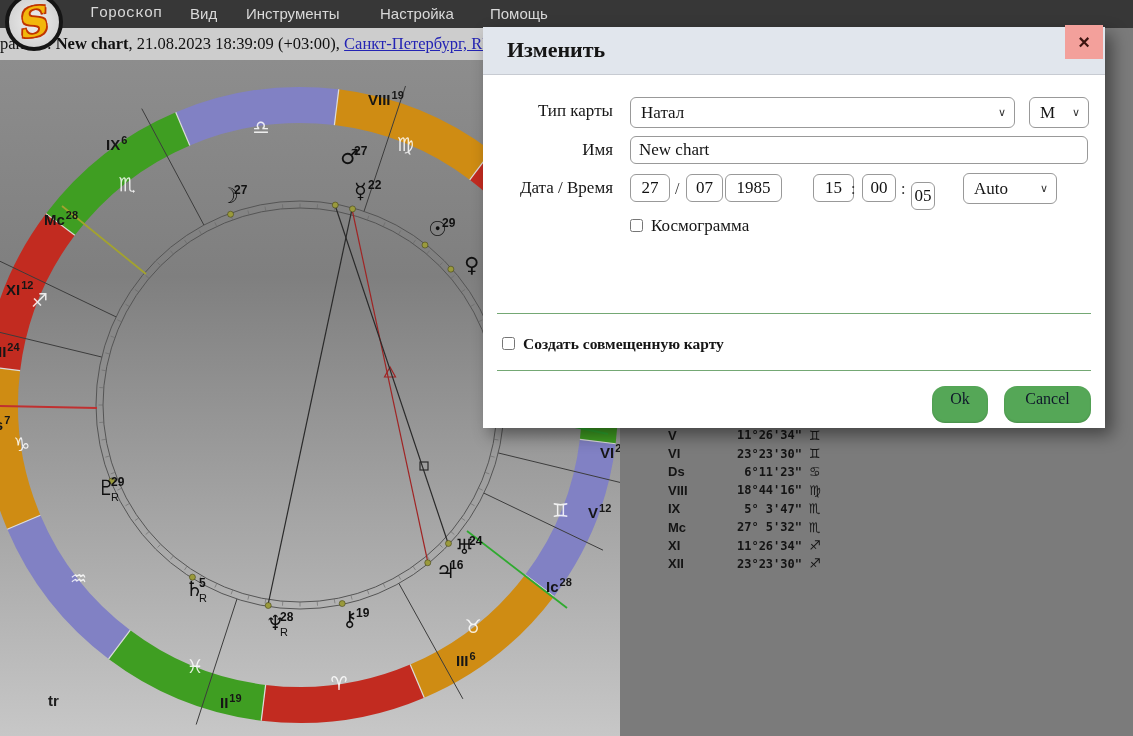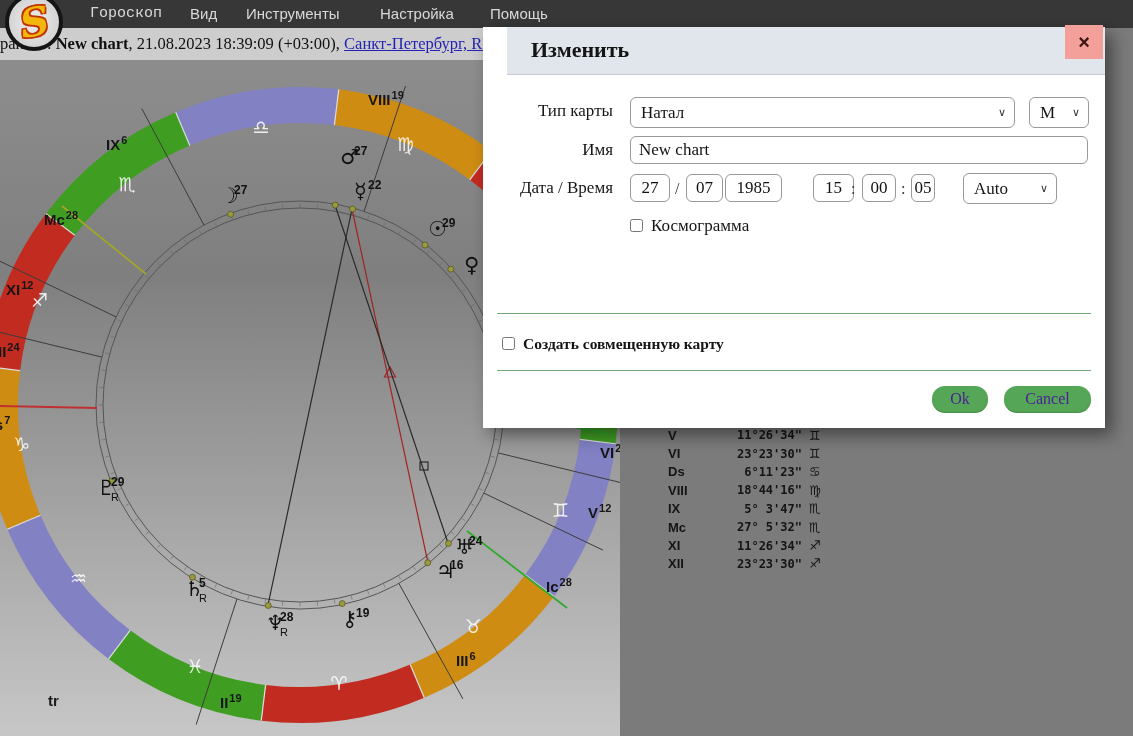--- a/index.html
+++ b/index.html
@@ -31,39 +31,39 @@
   .houses-table{position:absolute;left:668px;top:426px;z-index:2;color:#141414;}
   .h-row{display:flex;align-items:center;height:18.4px;}
   .h-label{width:46px;font-family:"Liberation Sans",sans-serif;font-weight:700;font-size:13px;}
   .h-deg{width:88px;text-align:right;font-family:"DejaVu Sans Mono",monospace;
          font-weight:700;font-size:12px;white-space:pre;}
   .h-sign{margin-left:7px;font-family:"DejaVu Sans",sans-serif;font-size:13px;font-weight:700;}
 
   
   .modal{position:absolute;left:483px;top:27px;width:622px;height:401px;background:#ffffff;
          z-index:10;box-shadow:7px 7px 16px rgba(0,0,0,.45);font-size:17px;color:#151515;}
-  .modal-header{height:47px;background:#e1e6ed;border-bottom:1px solid #c7cbd2;margin-left:24px;}
+  .modal-header{height:47px;background:#e1e6ed;border-bottom:1px solid #c7cbd2;}
   .modal-title{padding:10px 0 0 24px;font-size:22px;font-weight:700;}
   .modal-close{position:absolute;top:-2px;right:2px;width:38px;height:34px;background:#f3a09b;
                color:#3c1410;font-family:"Liberation Sans",sans-serif;font-weight:700;font-size:20px;
                display:flex;align-items:center;justify-content:center;cursor:pointer;}
   .mrow{position:absolute;}
   .flabel{position:absolute;width:130px;text-align:right;top:4px;left:0;}
   .tin{position:absolute;border:1px solid #999;border-radius:6px;font-family:"Liberation Serif",serif;
        font-size:17px;color:#111;padding:2px 8px;background:#fff;box-sizing:border-box;outline:none;}
   .tin.center{text-align:center;padding:2px 2px;}
   .fsel{position:absolute;border:1px solid #999;border-radius:6px;background:#fff;display:flex;
         align-items:center;justify-content:space-between;padding:0 8px 0 10px;box-sizing:border-box;
         cursor:pointer;}
   .fsel .chev{font-family:"DejaVu Sans",sans-serif;font-size:11px;color:#333;}
   .sep{position:absolute;top:6px;font-size:16px;color:#333;}
   .cb{position:absolute;width:13px;height:13px;margin:0;top:4px;cursor:pointer;}
   .cb-label{position:absolute;top:1px;}
   .hr{position:absolute;left:14px;width:594px;border-top:1px solid #74a874;}
-  .btn{position:absolute;height:27px;border-radius:13px;background:#55a757;color:#4c1d95;
+  .btn{position:absolute;height:37px;border-radius:13px;background:#55a757;color:#0f172a;
        text-align:center;line-height:26px;font-size:16px;cursor:pointer;
        box-shadow:inset 0 -1px 2px rgba(0,0,0,.15);}
 </style>
 </head>
 <body>
 
 <div class="nav">
   <div class="logo">
     <span class="logo-s">S</span>
   </div>
@@ -327,21 +327,21 @@
     <div class="flabel">Дата / Время</div>
     <input class="tin center" style="left: 147px; top: 0px; width: 40px; height: 28px;" value="27">
     <span class="sep" style="left:192px;">/</span>
     <input class="tin center" style="left: 203px; top: 0px; width: 37px; height: 28px;" value="07">
     <span class="sep" style="left:245px;">/</span>
     <input class="tin center" style="left: 242px; top: 0px; width: 57px; height: 28px;" value="1985">
     <input class="tin center" style="left: 330px; top: 0px; width: 41px; height: 28px;" value="15">
     <span class="sep" style="left:368px;">:</span>
     <input class="tin center" style="left: 379px; top: 0px; width: 34px; height: 28px;" value="00">
     <span class="sep" style="left:418px;">:</span>
-    <input class="tin center" style="left: 428px; top: 0px; width: 24px; height: 28px;" value="05">
+    <input class="tin center" style="left: 428px; top: 8px; width: 24px; height: 28px;" value="05">
     <div class="fsel" style="left:480px;top:-1px;width:94px;height:31px;">
       <span>Auto</span>
       <span class="chev">∨</span>
     </div>
   </div>
 
   <div class="mrow" style="left:0;top:188px;width:622px;height:22px;padding-left:36px;">
     <input type="checkbox" class="cb" style="left: 147px;">
     <span class="cb-label" style="left:168px;">Космограмма</span>
   </div>

